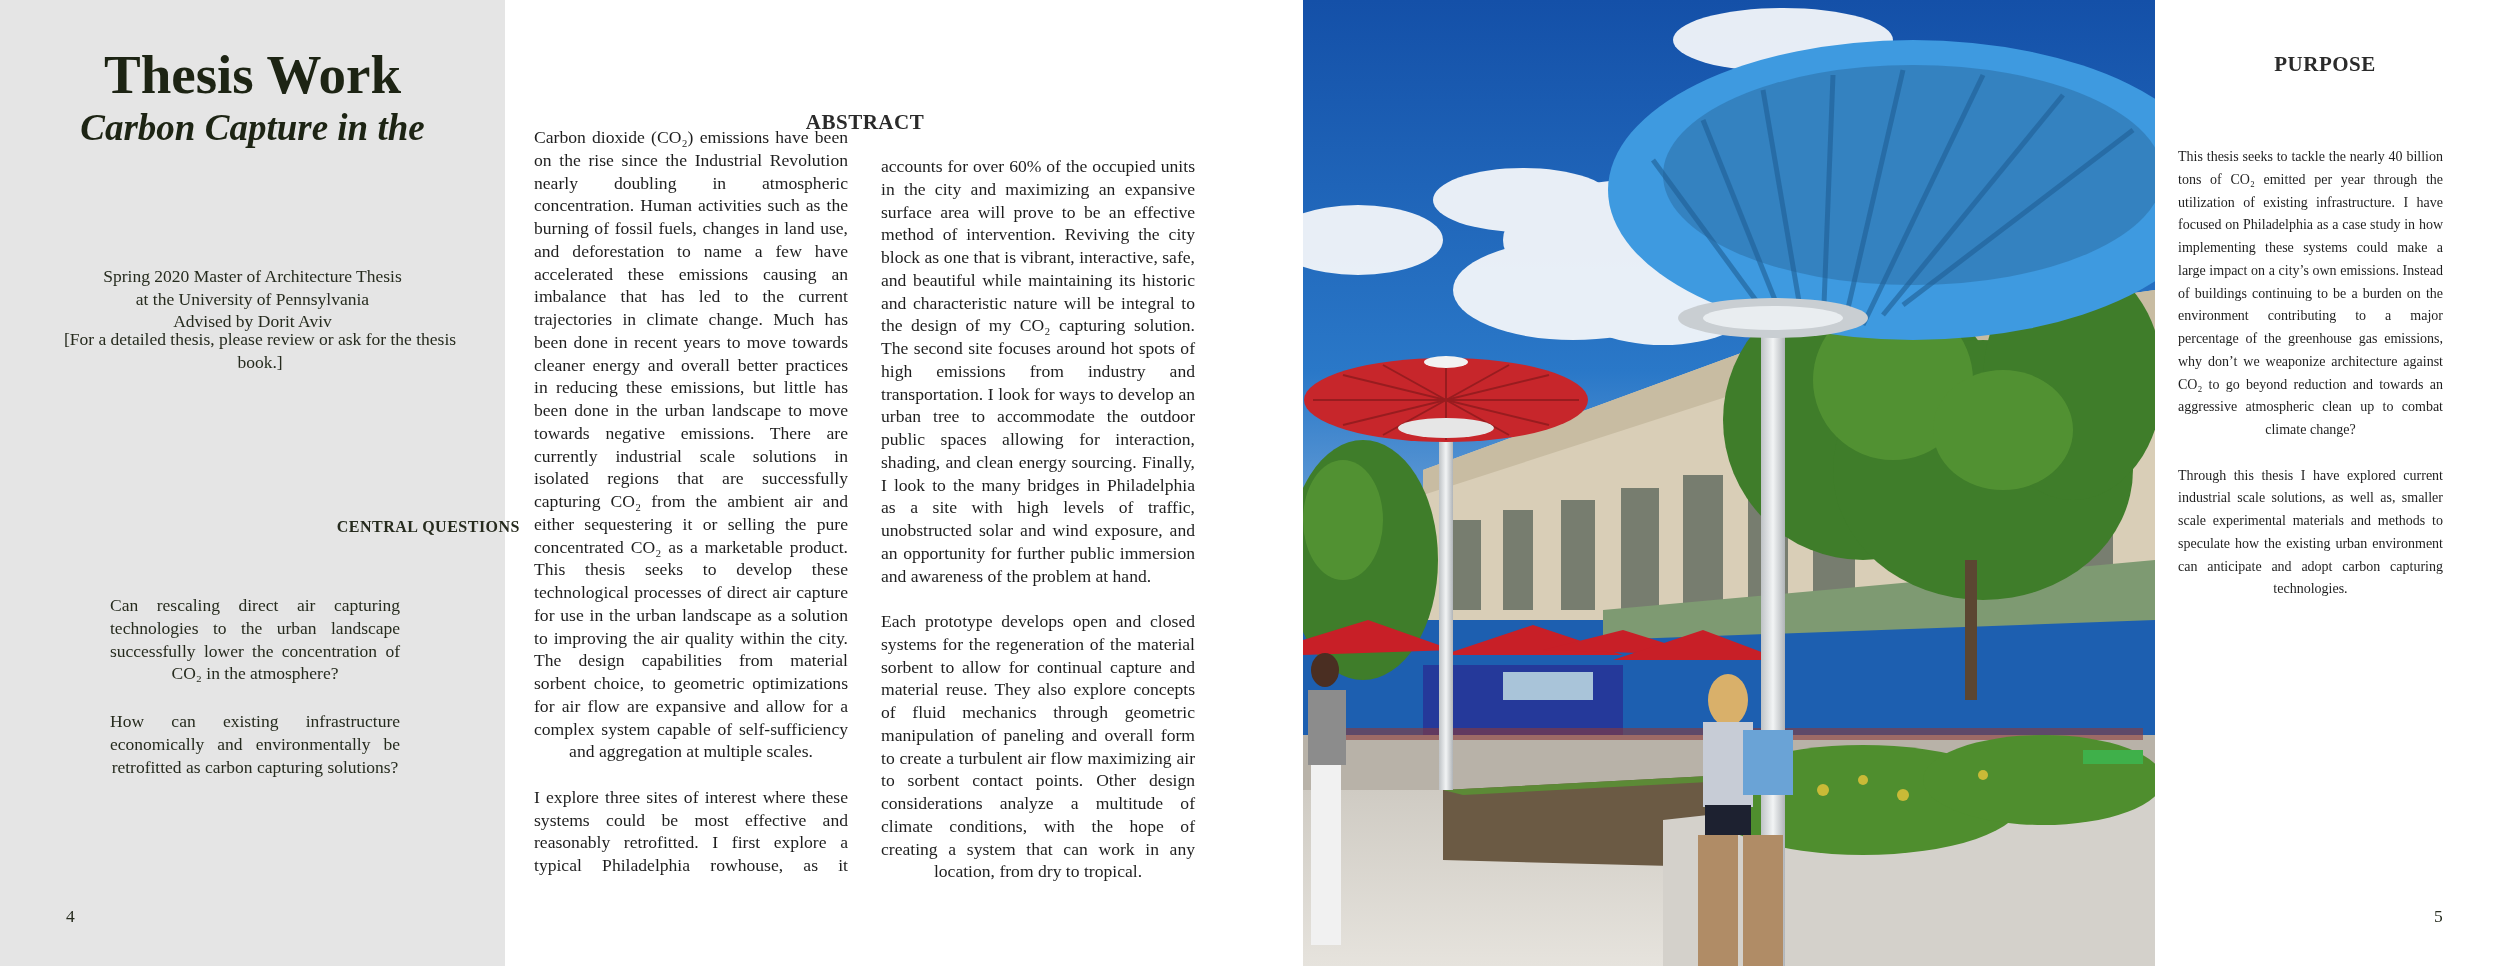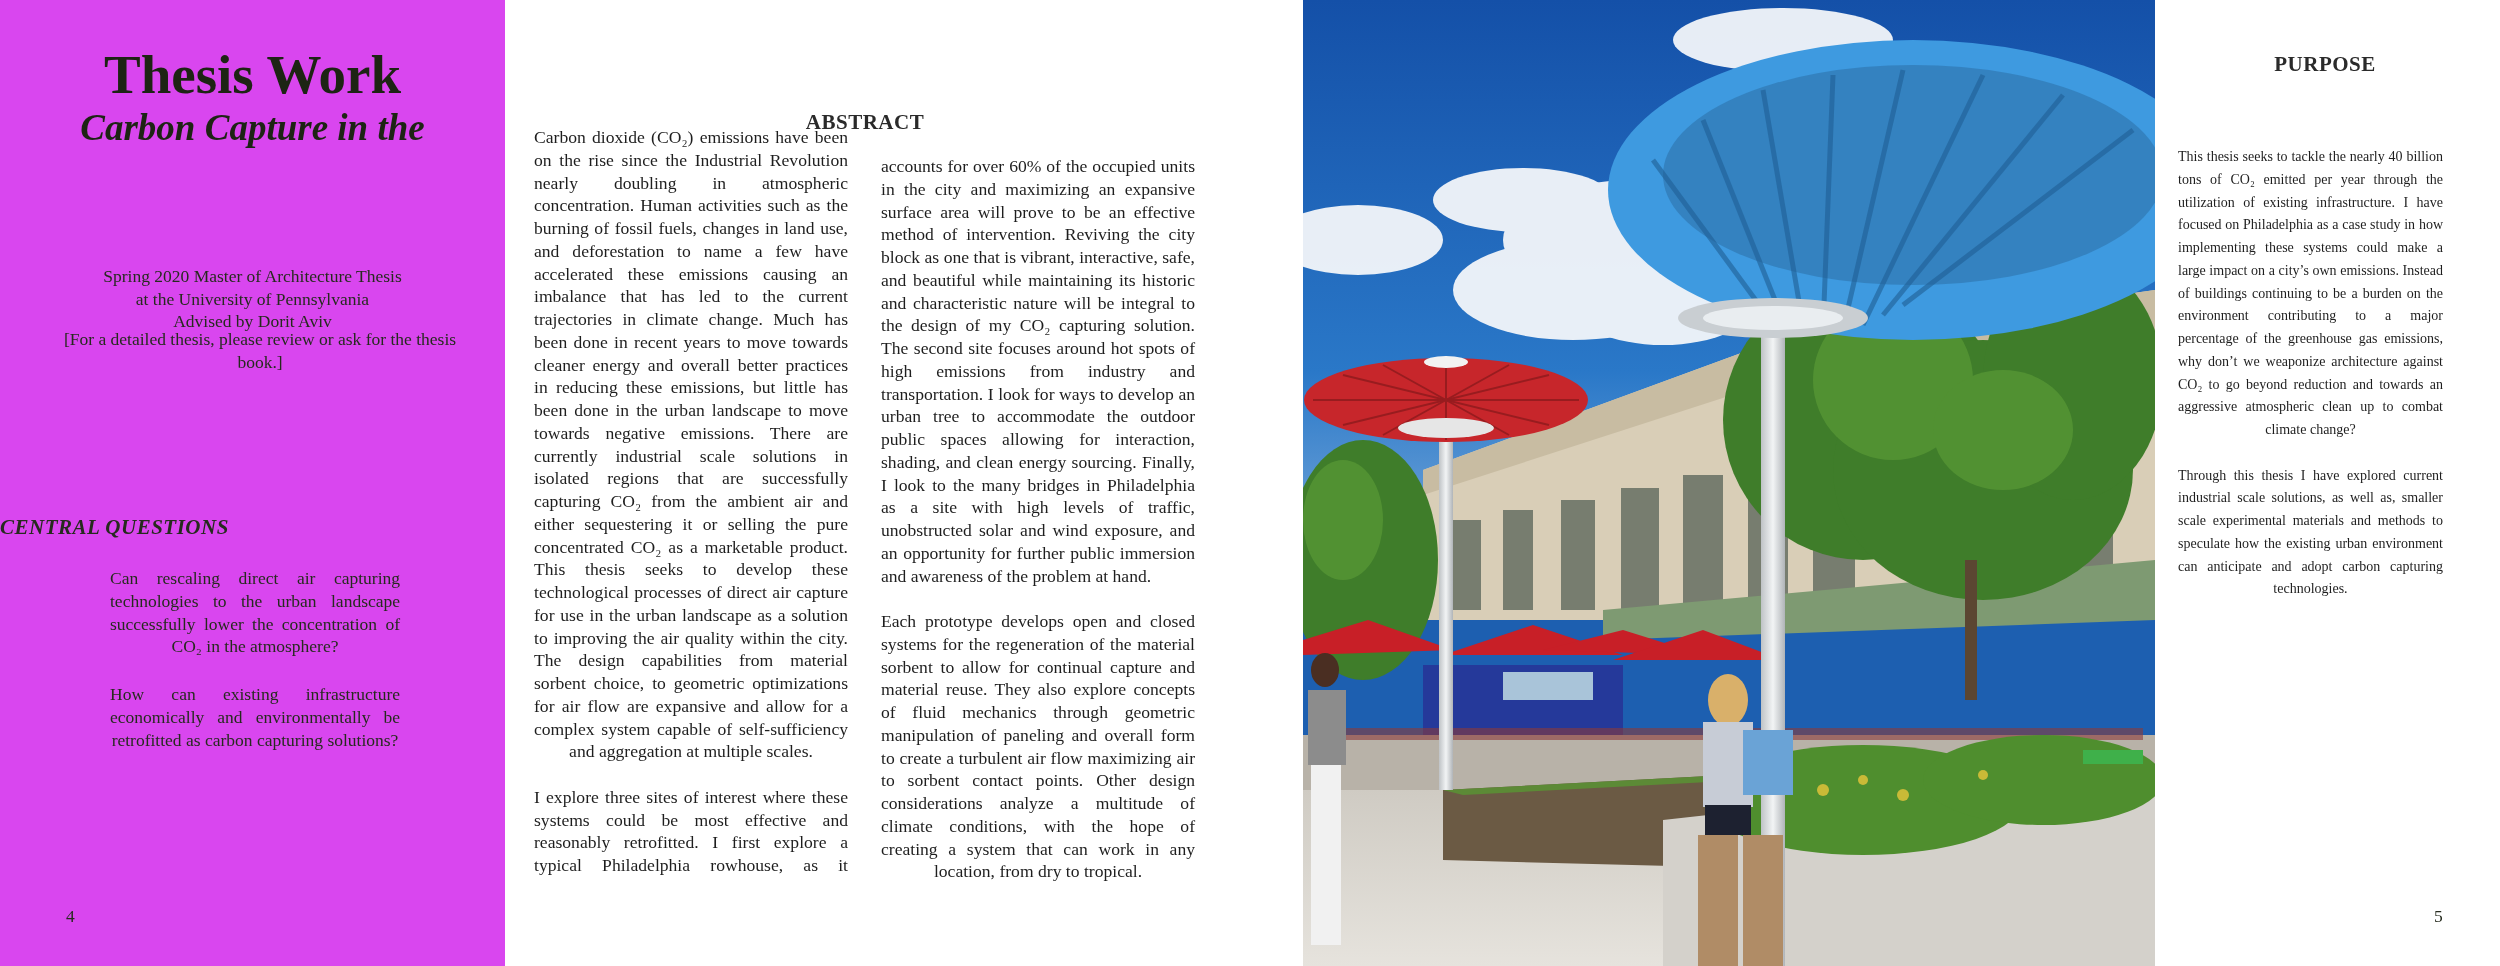--- a/index.html
+++ b/index.html
@@ -4,46 +4,46 @@
   <style>
     * { box-sizing: border-box; margin: 0; padding: 0; }
     html, body { width: 2500px; height: 966px; overflow: hidden; background: #ffffff; }
     body { position: relative; font-family: "Liberation Serif", "DejaVu Serif", serif; color: #1e1e1e; }
 
     .spread { position: absolute; left: 0; top: 0; width: 2500px; height: 966px; }
 
     
     .green-panel {
       position: absolute; left: 0; top: 0; width: 505px; height: 966px;
-      background: #d946ef;
+      background: #e5e5e5;
     }
     .title-main {
       position: absolute; left: 0; width: 505px; top: 44px; text-align: center;
       font-weight: bold; font-size: 55px; line-height: 62px; color: #1d2414;
     }
     .title-sub {
       position: absolute; left: 0; width: 505px; top: 105px; text-align: center;
       font-weight: bold; font-style: italic; font-size: 37px; line-height: 45px; color: #1d2414;
     }
     .credits {
       position: absolute; left: 0; width: 505px; top: 237px; text-align: center;
       font-size: 17.5px; line-height: 22.5px; color: #262b1e; margin-top: 28px;
     }
     .note {
       position: absolute; left: 55px; width: 410px; top: 328px; text-align: center;
       font-size: 17.5px; line-height: 22.5px; color: #262b1e;
     }
     .cq-heading {
-      position: absolute; left: 0; width: 520px; top: 514px; text-align: left;
-      font-size: 21px; line-height: 26px; letter-spacing: 0.5px; color: #262b1e; font-style: italic;
+      position: absolute; left: 0; width: 520px; top: 514px; text-align: right;
+      font-size: 16px; line-height: 26px; letter-spacing: 0.5px; color: #262b1e;
     }
     .cq-block {
       position: absolute; left: 110px; width: 290px;
       font-size: 17.5px; line-height: 22.8px; color: #262b1e;
-      text-align: justify; text-align-last: center;
+      text-align: justify; text-align-last: center; margin-top: 27px;
     }
     .cq-1 { top: 567px; }
     .cq-2 { top: 683px; }
     .page-num {
       position: absolute; font-size: 17.5px; line-height: 20px; color: #262b1e;
     }
     .page-num.left { left: 66px; top: 906px; }
     .page-num.right { left: 2434px; top: 906px; }
 
     

